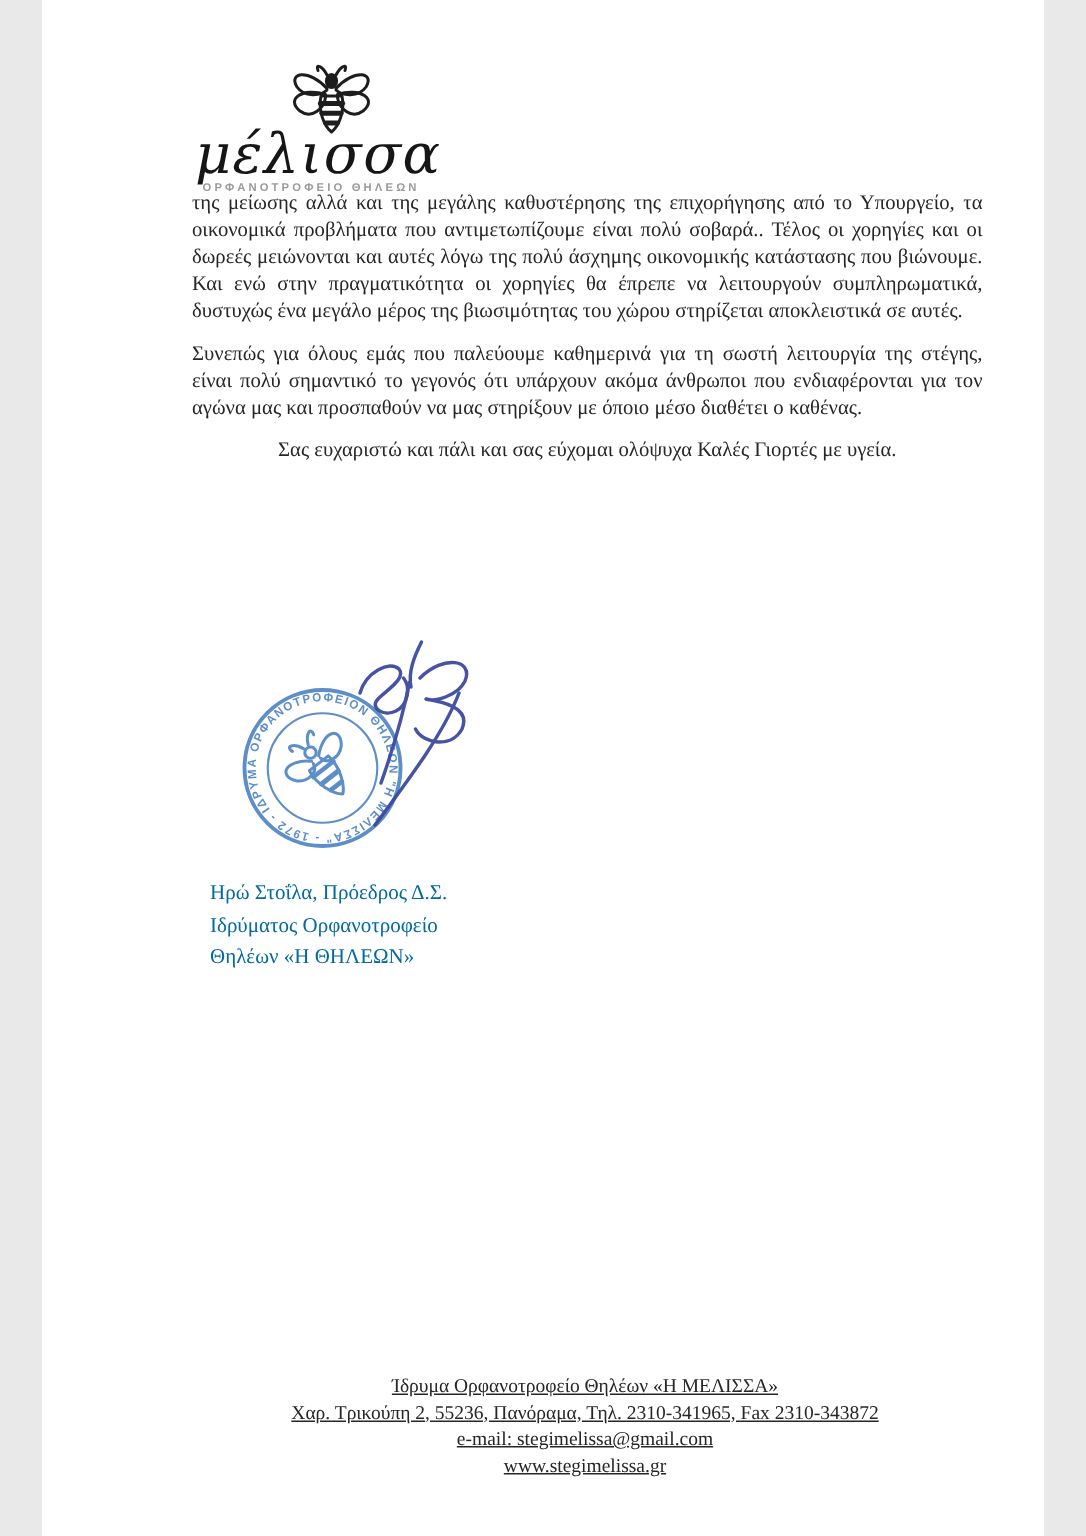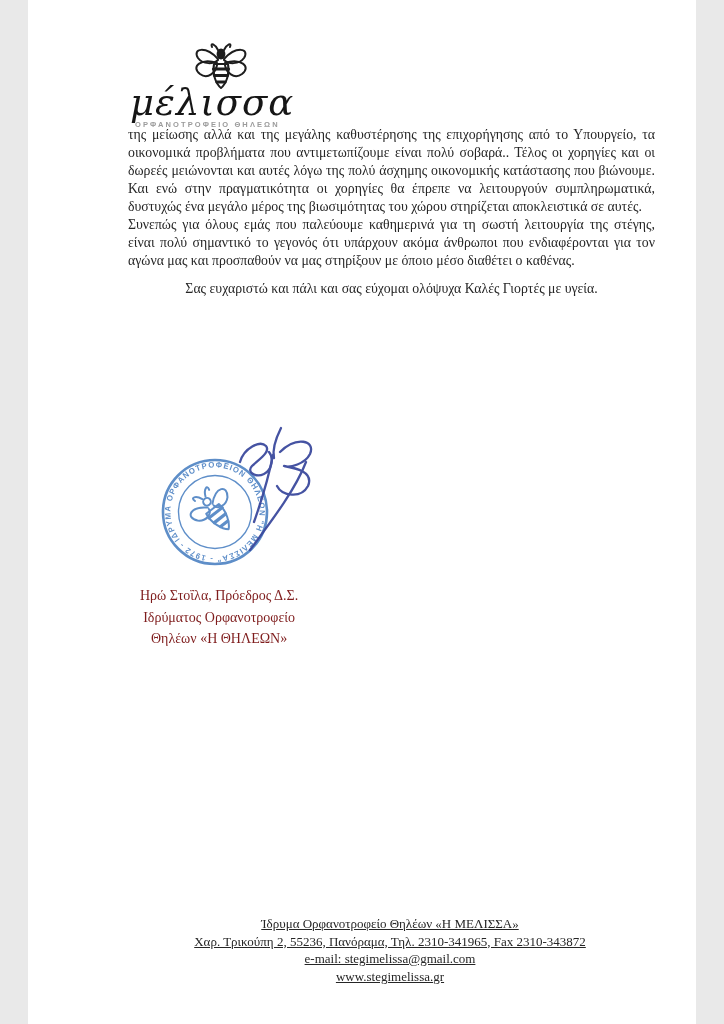--- a/index.html
+++ b/index.html
@@ -32,32 +32,31 @@
     white-space:nowrap;
     font-weight:bold;
   }
   
   .letter{
     position:absolute;left:100px;top:126px;width:527px;
     font-size:13.8px;line-height:18px;
     text-align:justify;
   }
   .letter p{margin:0;}
-  .letter p.p1{}
+  .letter p.p1{margin-bottom:11px;}
   .letter p.p2{margin-bottom:10px;}
   .letter p.p3{margin-bottom:8px;text-align:center;}
   .letter p.p4{text-align:left;}
   
   .sig-area{position:absolute;left:105px;top:422px;width:220px;height:165px;}
   
   .signer{
     position:absolute;left:112px;top:585px;
     font-size:14px;line-height:21.5px;
-    color:#7f1d1d;
-    text-align:center;
+    color:#0369a1;
   }
   
   .footer{
     position:absolute;left:0;top:915px;width:724px;
     text-align:center;
     font-size:13px;line-height:17.5px;
     color:#262626;
     text-decoration:underline;
   }
 </style>

